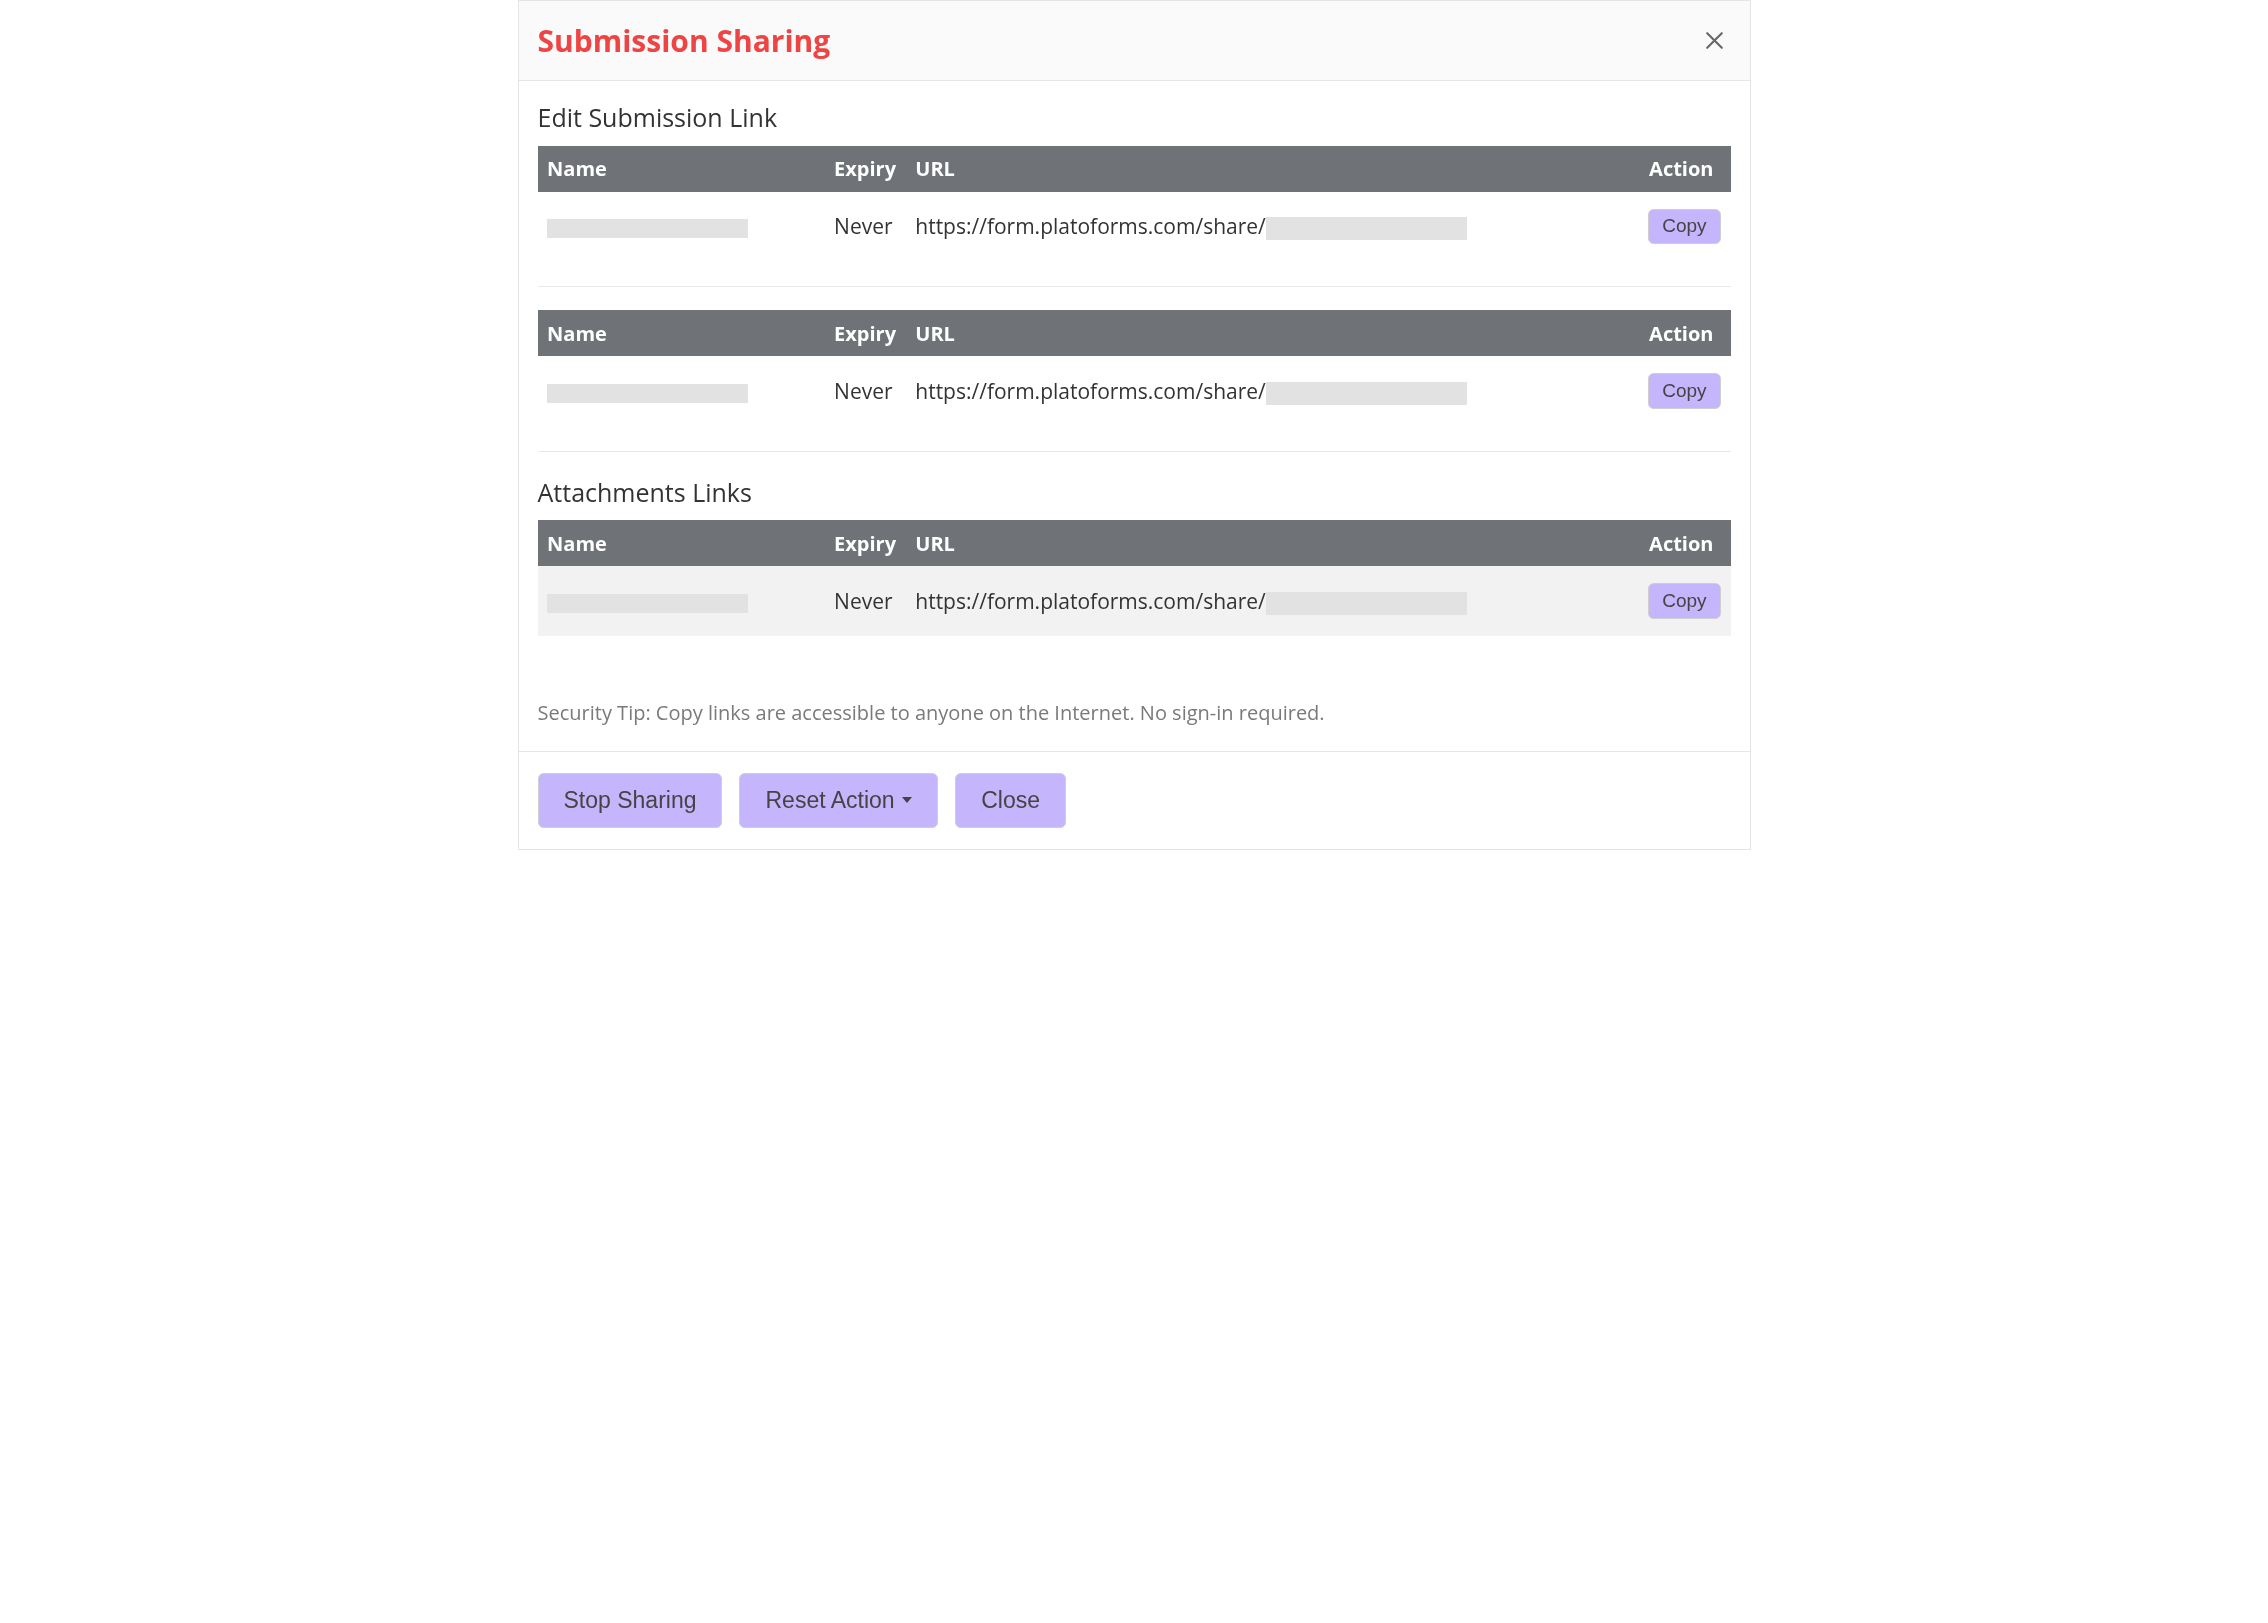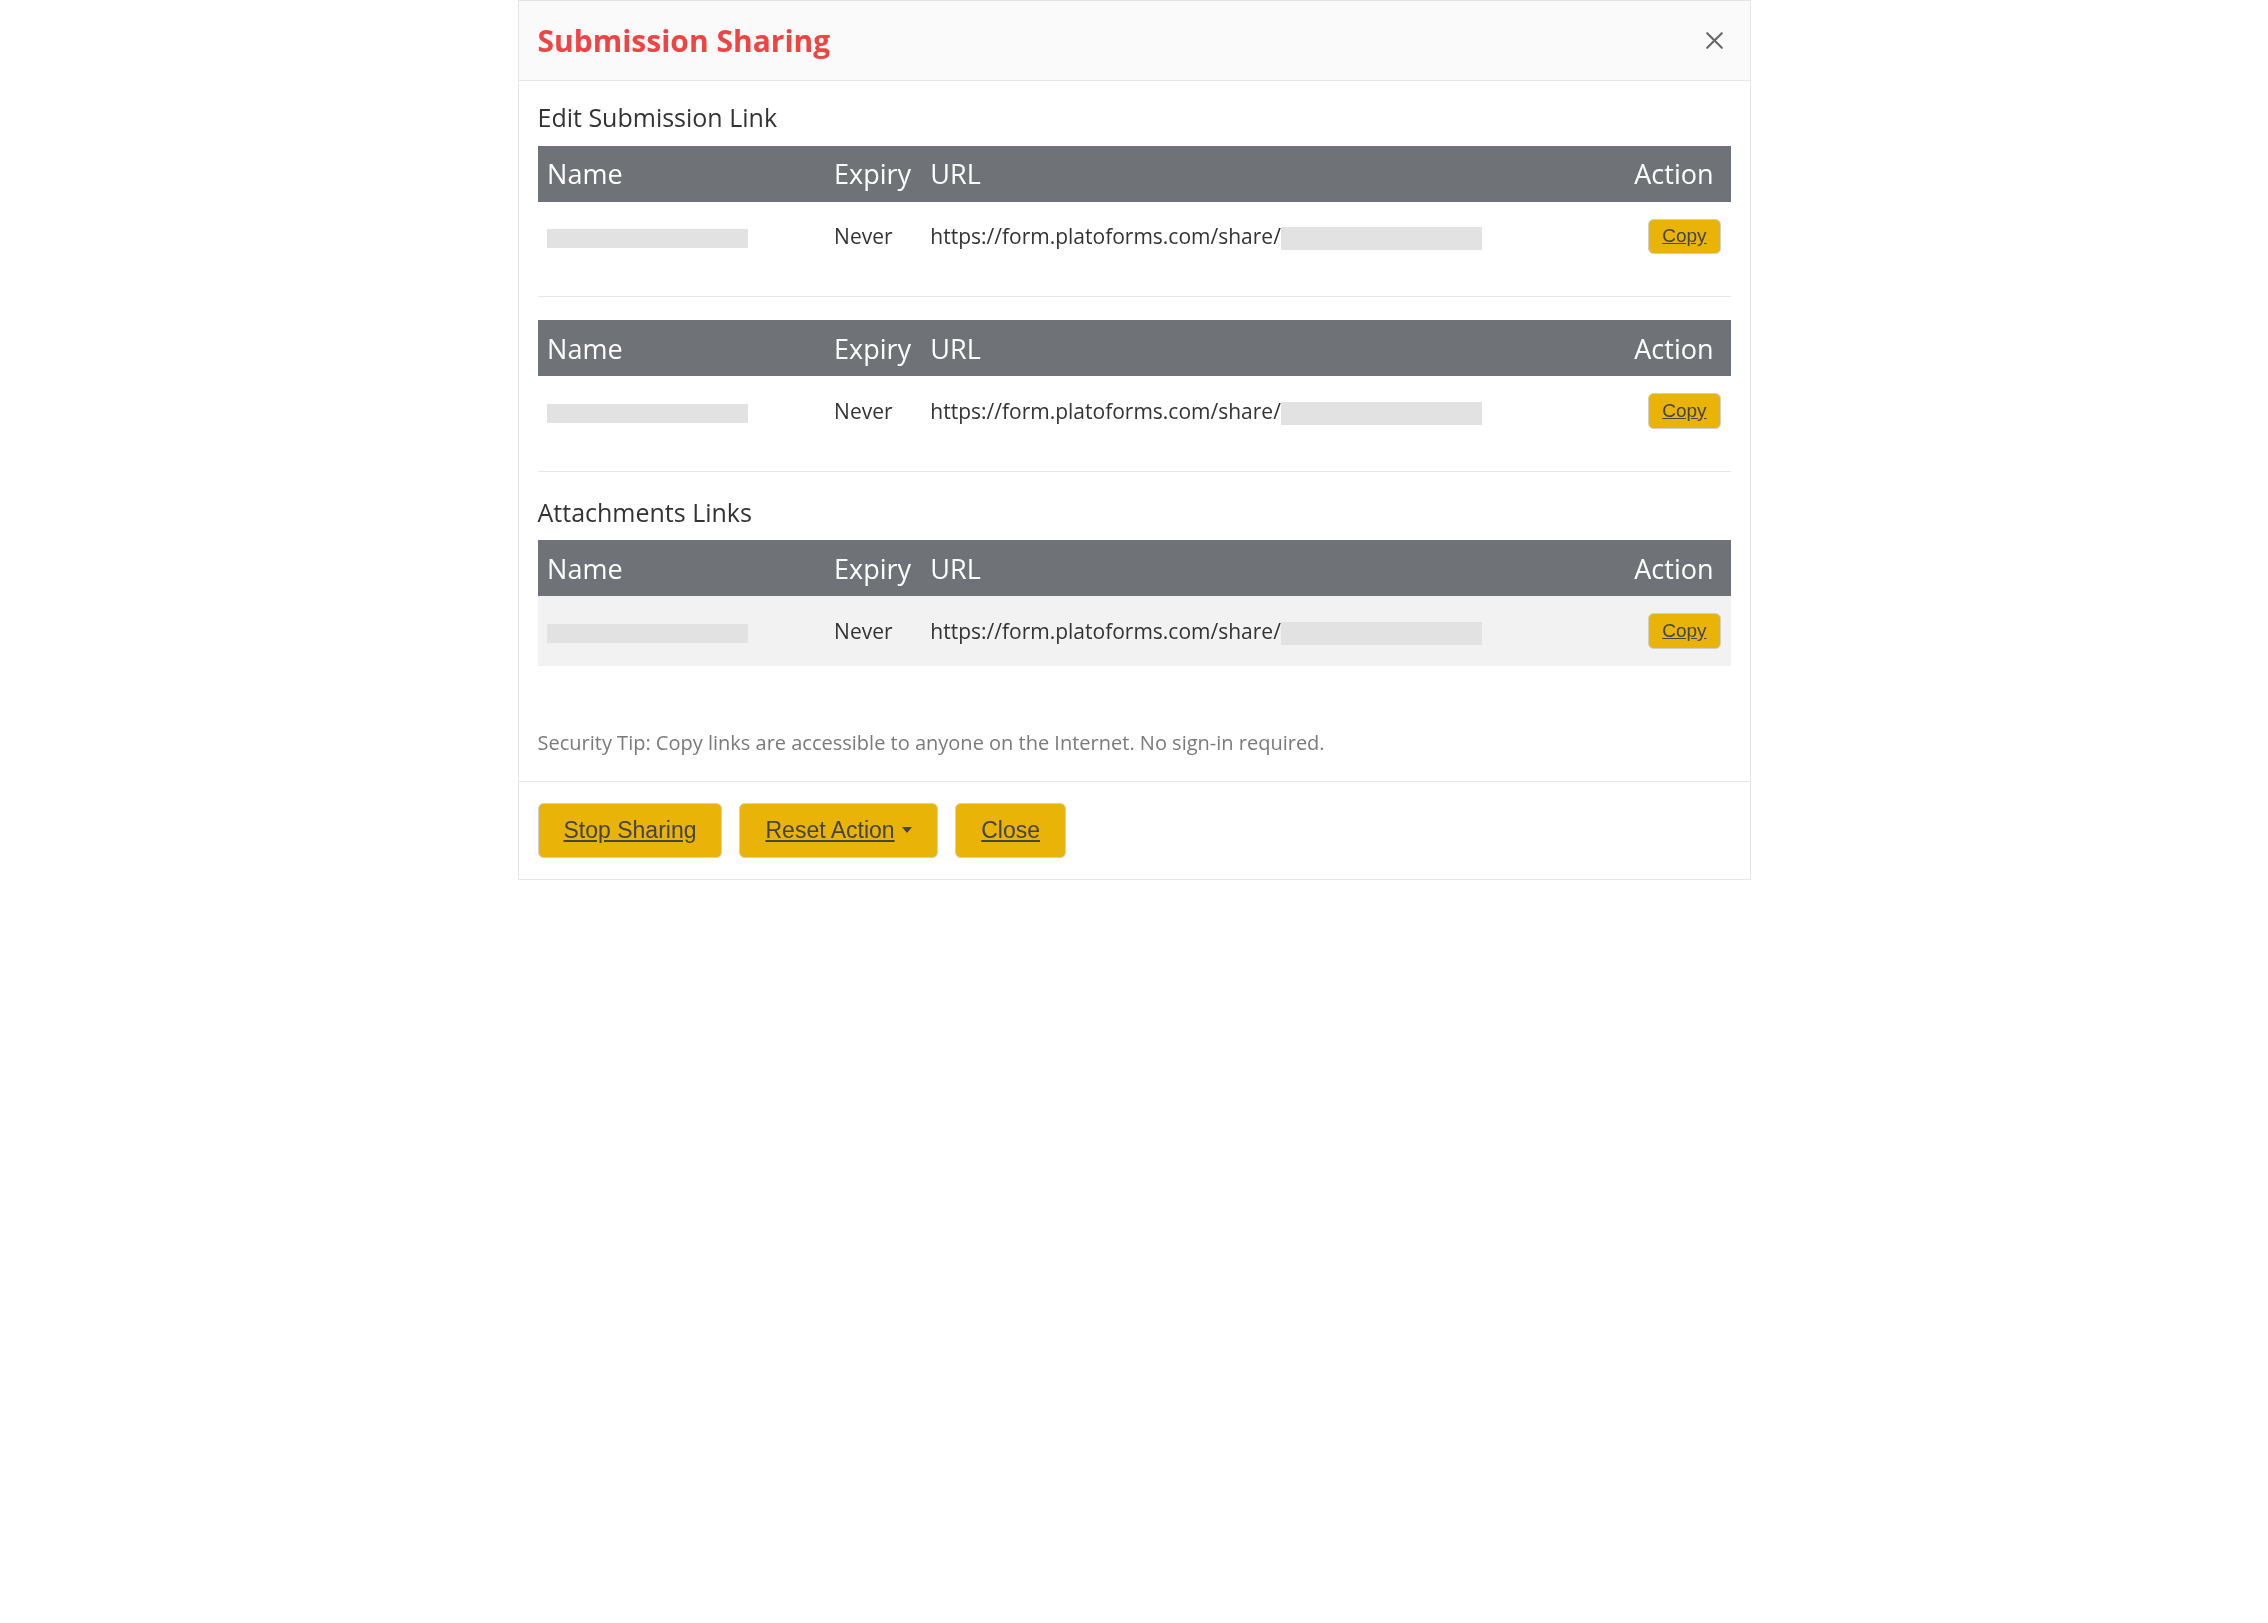--- a/index.html
+++ b/index.html
@@ -48,22 +48,22 @@
     margin-bottom: 11.5px;
   }
   table.links {
     width: 100%;
     border-collapse: collapse;
   }
   table.links thead th {
     background: #6f7377;
     color: #fff;
     text-align: left;
-    font-weight: 400;
-    font-size: 27px;
+    font-weight: 700;
+    font-size: 20px;
     padding: 9.6px 9.6px;
   }
   table.links thead th.col-action {
     text-align: right;
     padding-right: 17px;
   }
   table.links td {
     padding: 17px 9.6px;
     vertical-align: middle;
     font-size: 21px;
@@ -79,28 +79,27 @@
     background: #e2e2e2;
     height: 19px;
     width: 201px;
     vertical-align: middle;
   }
   .url-cell { white-space: nowrap; }
   .url-cell .redacted { height: 23px; width: 201px; }
   .btn {
     display: inline-flex;
     align-items: center;
-    background: #eab308;
+    background: #c4b5fd;
     border: 1px solid #cfcfcf;
     border-radius: 5.7px;
     padding: 7.6px 15.3px;
     font-size: 19px;
     color: #444;
     cursor: pointer;
-    text-decoration: underline;
   }
   .btn.copy { padding: 5.7px 13.4px; font-size: 19px; }
   hr.divider {
     border: none;
     border-top: 1px solid #e8e8e8;
     margin: 9.6px 0 23px 0;
   }
   .row-alt td { background: #f2f2f2; }
   .security-tip {
     color: #7a7a7a;

